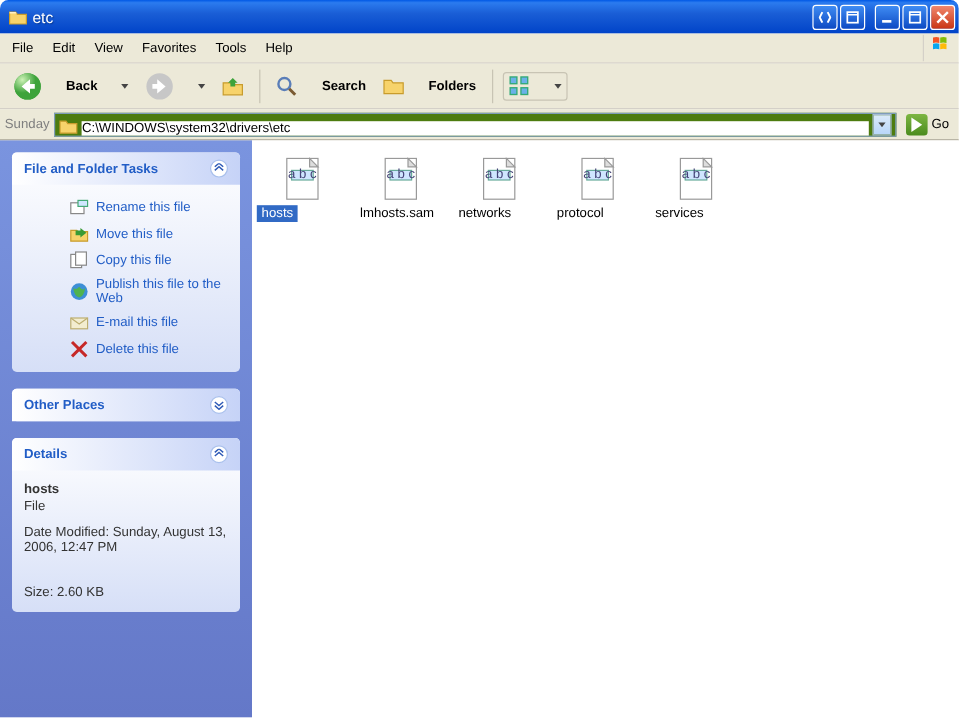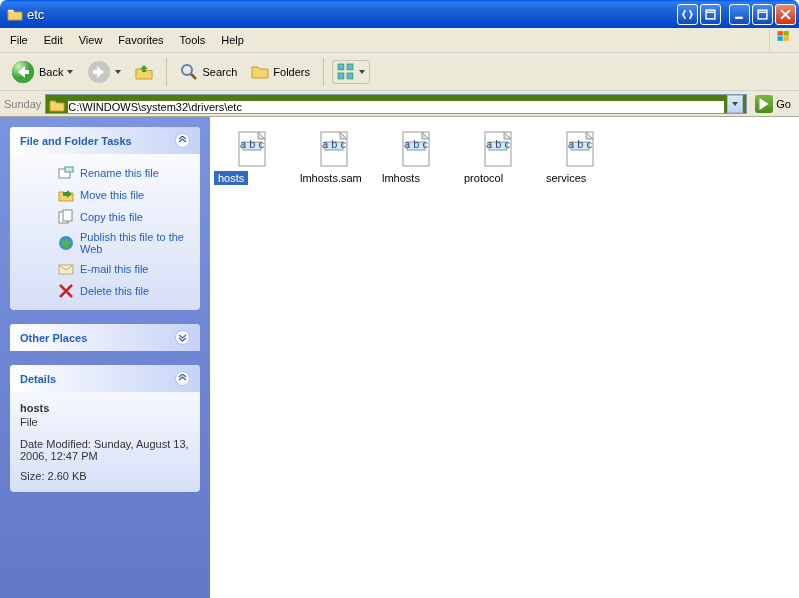--- a/index.html
+++ b/index.html
@@ -13,21 +13,21 @@
 .tb-btn.blue { background: linear-gradient(to bottom, #3f8cf3, #0d49c3); }
 .tb-btn.red { background: linear-gradient(to bottom, #f1866c, #c93616); }
 .tb-btn svg { width: 11px; height: 11px; }
 
 .menubar { height: 25px; background: #ece9d8; display: flex; align-items: center; border-bottom: 1px solid #d4d0c8; padding: 0 2px; }
 .menubar .menu-item { padding: 3px 8px; cursor: default; }
 .menubar .menu-spacer { flex: 1; }
 .flag { width: 22px; height: 22px; margin-right: 6px; border-left: 1px solid #d4d0c8; padding-left: 6px; }
 
 .toolbar { height: 38px; background: #ece9d8; display: flex; align-items: center; padding: 0 6px; gap: 4px; border-bottom: 1px solid #d4d0c8; }
-.tbbtn { display: flex; align-items: center; gap: 4px; padding: 3px 5px; border-radius: 3px; cursor: pointer; }
+.tbbtn { display: flex; align-items: center; gap: 20px; padding: 3px 5px; border-radius: 3px; cursor: pointer; font-weight: bold; }
 .tbbtn .ic { width: 24px; height: 24px; display: flex; align-items: center; justify-content: center; }
 .tbbtn .ic.sm { width: 18px; height: 18px; }
 .arrow-down { width: 0; height: 0; border-left: 3px solid transparent; border-right: 3px solid transparent; border-top: 4px solid #444; }
 .sep { width: 1px; height: 28px; background: #c8c4b4; margin: 0 4px; }
 
 .addr { height: 26px; background: #ece9d8; display: flex; align-items: center; border-bottom: 1px solid #aca899; padding: 0 4px; gap: 4px; }
 .addr .lbl { color: #7f7f7f; }
 .addr .box { flex: 1; height: 20px; border: 1px solid #7f9db9; background: #4d7c0f; display: flex; align-items: flex-end; padding: 0 3px; gap: 3px; }
 .addr .box input { border: none; outline: none; flex: 1; font: inherit; }
 .addr .dd { width: 16px; height: 18px; background: linear-gradient(to bottom,#dbeaf9,#b8d6f9); border: 1px solid #a7bcd5; display: flex; align-items: center; justify-content: center; }
@@ -292,21 +292,21 @@
             <svg width="9" height="9" viewBox="0 0 9 9">
               <path d="M1 6l3.5-3L8 6" stroke="#2f5bb7" fill="none" stroke-width="1.2"></path>
               <path d="M1 3l3.5-3L8 3" stroke="#2f5bb7" fill="none" stroke-width="1.2"></path>
             </svg>
           </span>
       </div>
       <div class="details-body">
         <div class="fname">hosts</div>
         <div>File</div>
         <div style="margin-top:10px">Date Modified: Sunday, August 13, 2006, 12:47 PM</div>
-        <div style="margin-top:8px">Size: 2.60 KB</div>
+        <div style="margin-top:26px">Size: 2.60 KB</div>
       </div>
     </div>
   </div>
 
   <div class="files">
     <div class="file sel">
       <div class="fic">
           <svg viewBox="0 0 32 36">
             <rect x="3" y="1" width="26" height="34" fill="#fff" stroke="#999"></rect>
             <path d="M22 1l7 7h-7z" fill="#ddd" stroke="#999"></path>
@@ -329,21 +329,21 @@
     </div>
     <div class="file">
       <div class="fic">
           <svg viewBox="0 0 32 36">
             <rect x="3" y="1" width="26" height="34" fill="#fff" stroke="#999"></rect>
             <path d="M22 1l7 7h-7z" fill="#ddd" stroke="#999"></path>
             <rect x="7" y="11" width="18" height="8" fill="#cfe6ff" stroke="#6a9"></rect>
             <text x="16" y="17" font-size="5" fill="#447" text-anchor="middle">a b c</text>
           </svg>
         </div>
-      <span class="flabel">lmhosts</span>
+      <span class="flabel">networks</span>
     </div>
     <div class="file">
       <div class="fic">
           <svg viewBox="0 0 32 36">
             <rect x="3" y="1" width="26" height="34" fill="#fff" stroke="#999"></rect>
             <path d="M22 1l7 7h-7z" fill="#ddd" stroke="#999"></path>
             <rect x="7" y="11" width="18" height="8" fill="#cfe6ff" stroke="#6a9"></rect>
             <text x="16" y="17" font-size="5" fill="#447" text-anchor="middle">a b c</text>
           </svg>
         </div>

